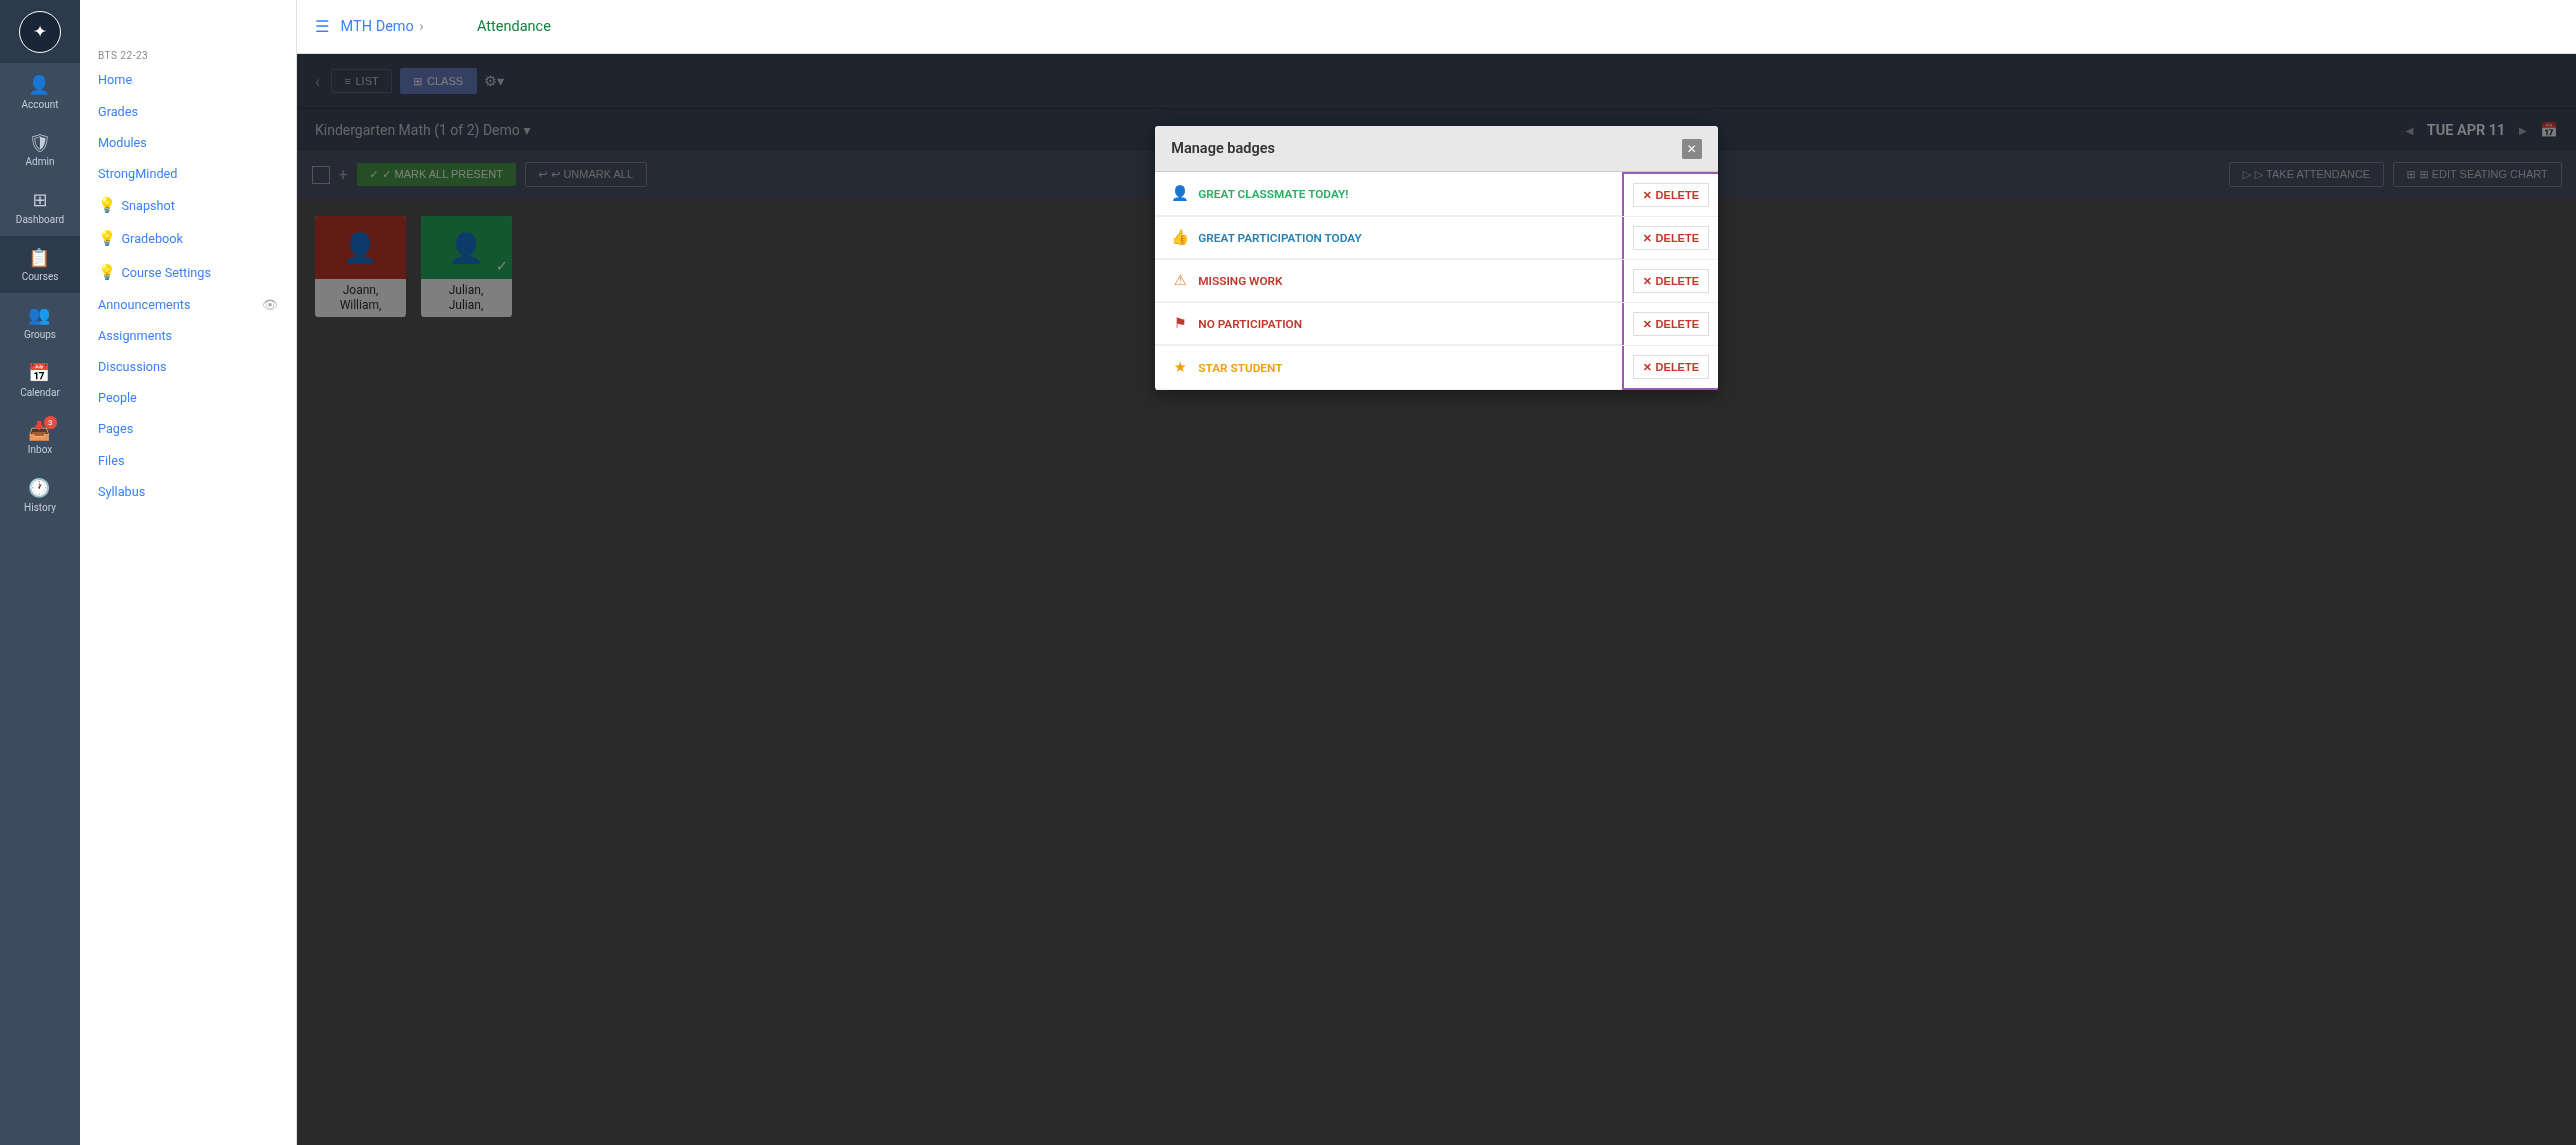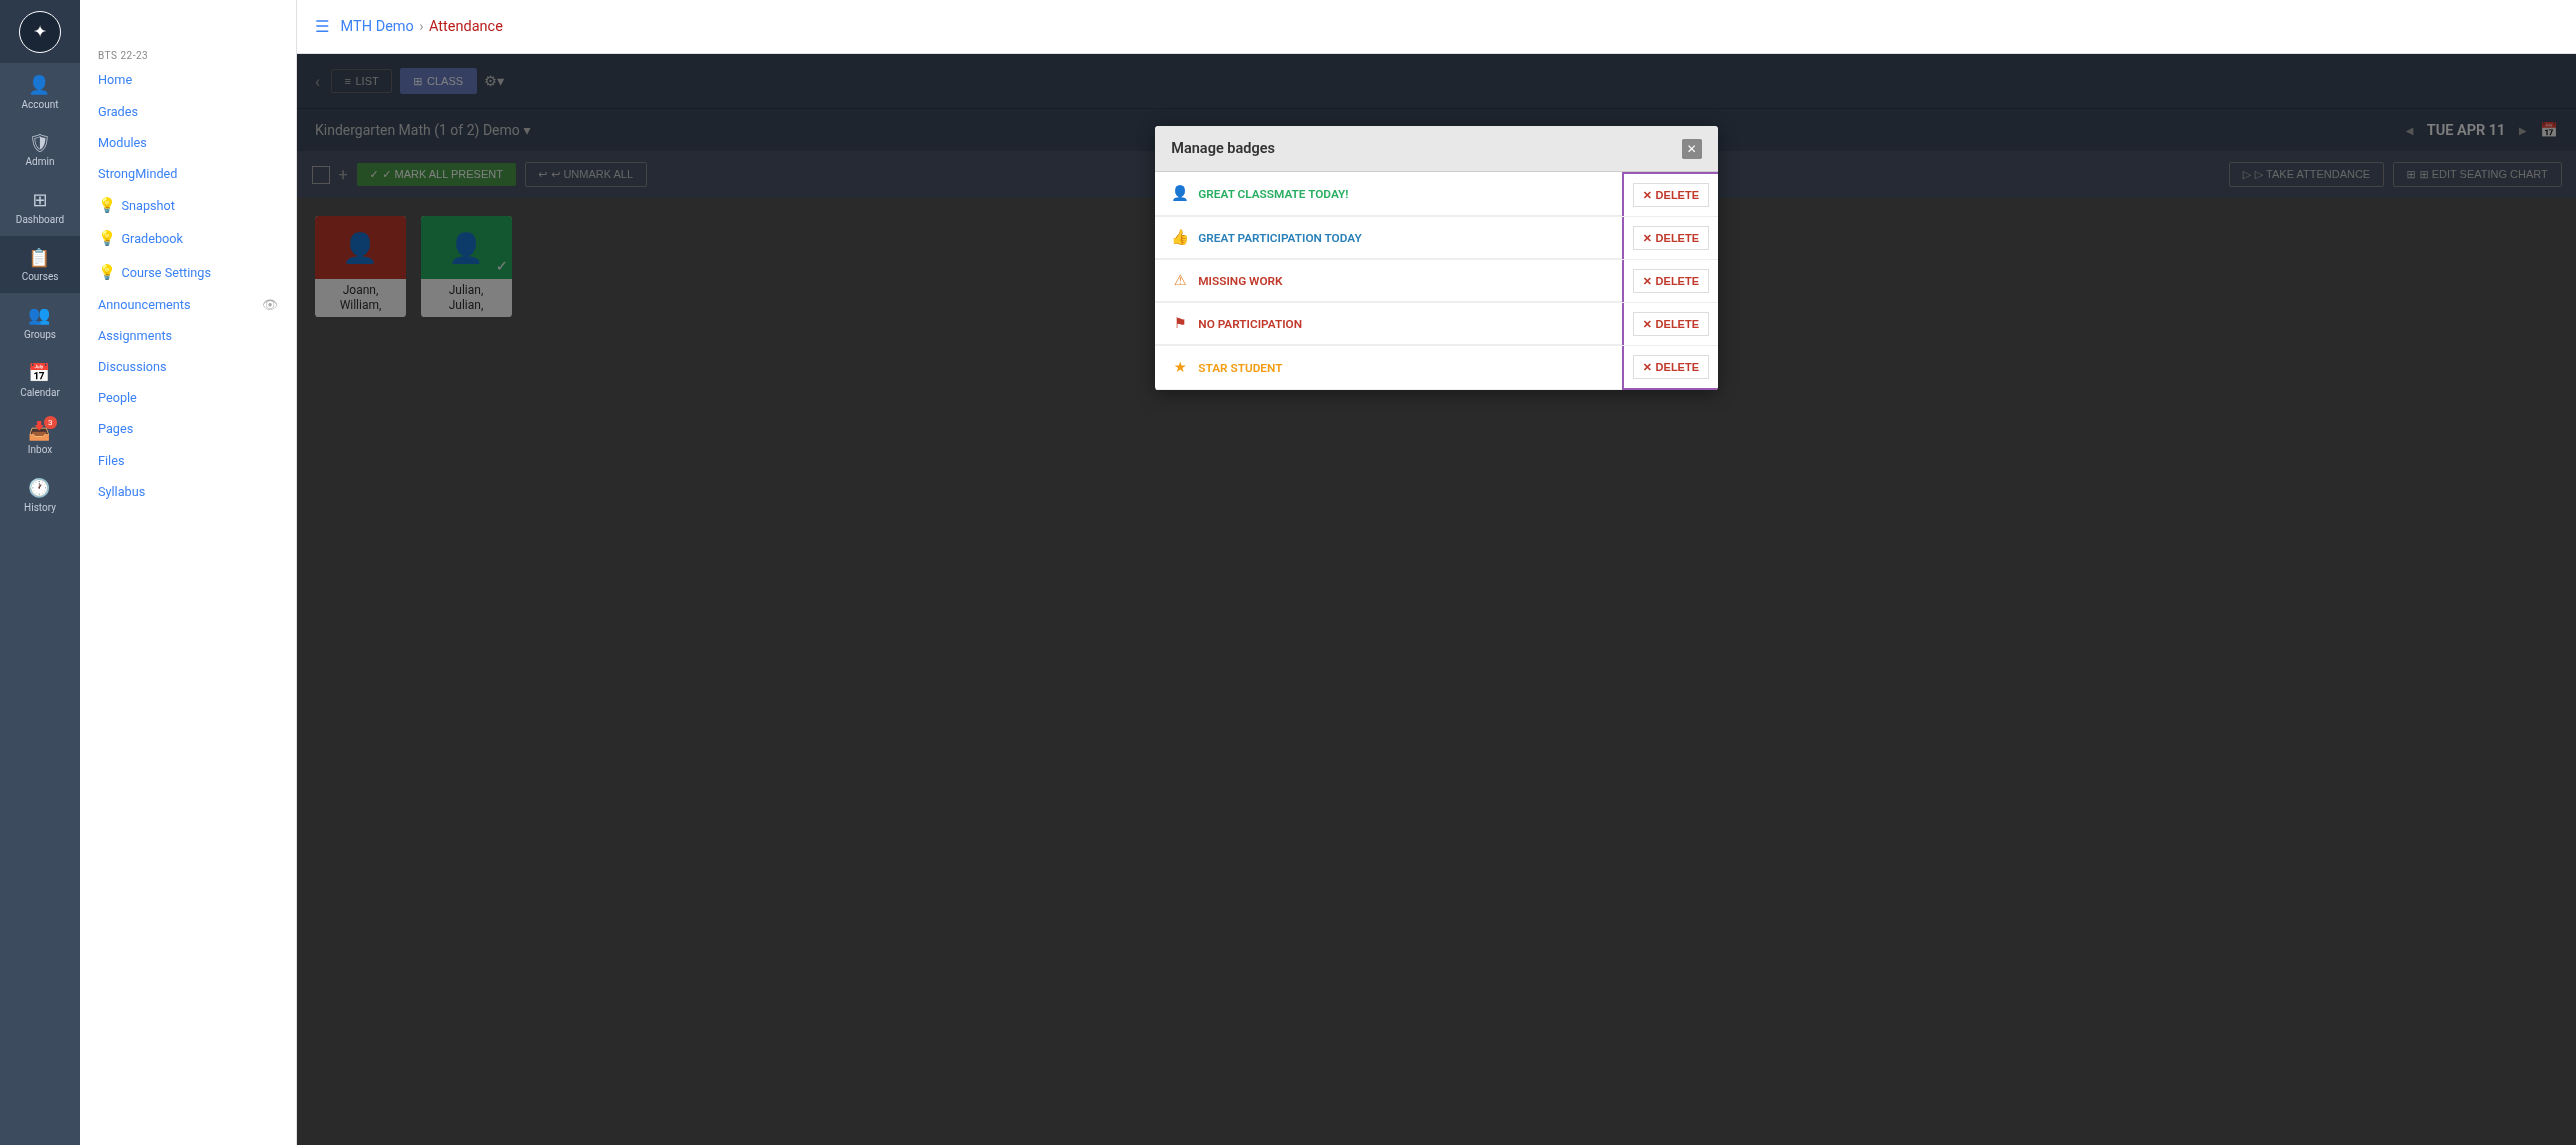--- a/index.html
+++ b/index.html
@@ -129,21 +129,21 @@
       font-size: 16.3px;
       color: #3b82f6;
     }
     .breadcrumb {
       display: flex;
       gap: 5.4px;
       font-size: 14.5px;
     }
     .breadcrumb-link { color: #3b82f6; cursor: pointer; }
     .breadcrumb-sep { color: #999; }
-    .breadcrumb-current { color: #b91c1c; font-weight: 400; }
+    .breadcrumb-current { color: #15803d; font-weight: 400; margin-left: 48px; }
 
     
     .content-area {
       flex: 1;
       background: #555;
       position: relative;
       overflow: hidden;
     }
     .roll-call-header {
       background: #3d4b5e;

